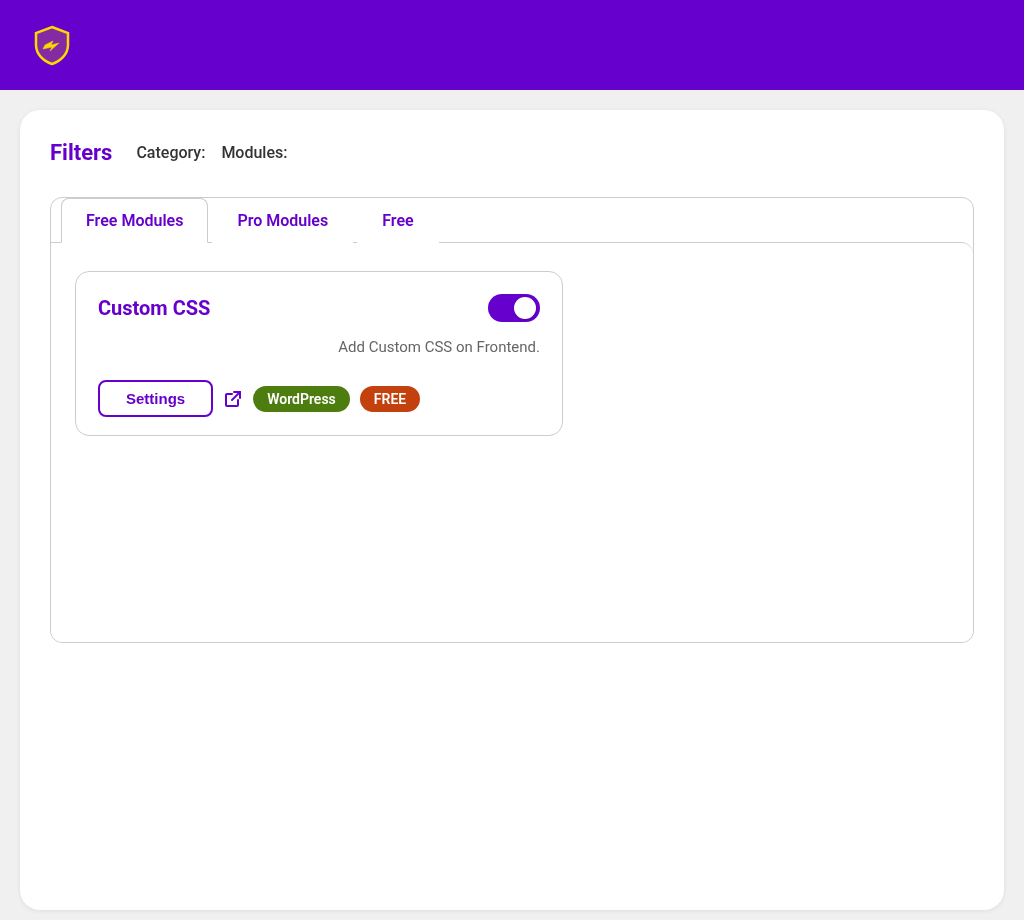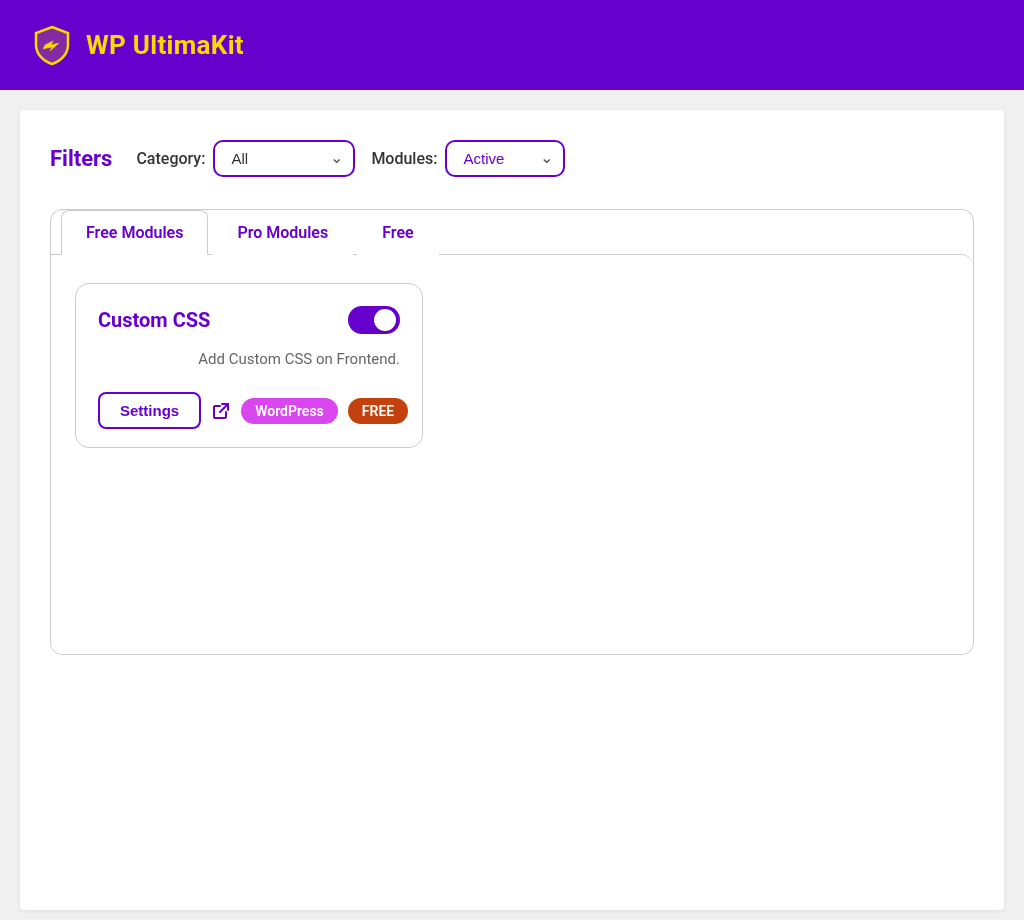--- a/index.html
+++ b/index.html
@@ -26,21 +26,21 @@
       color: #FFD700;
       font-size: 26px;
       font-weight: 700;
       letter-spacing: 0.3px;
     }
 
     
     .main {
       background: #fff;
       margin: 20px 20px;
-      border-radius: 4px;
+      border-radius: 20px;
       padding: 30px 30px 40px 30px;
       min-height: 800px;
       box-shadow: 0 1px 4px rgba(0,0,0,0.08);
     }
 
     
     .filters-row {
       display: flex;
       align-items: center;
       gap: 16px;
@@ -50,20 +50,21 @@
     .filters-label {
       color: #6600cc;
       font-size: 22px;
       font-weight: 700;
       margin-right: 8px;
     }
     .filter-group {
       display: flex;
       align-items: center;
       gap: 8px;
+      flex-direction: column;
     }
     .filter-group-label {
       color: #333;
       font-size: 16px;
       font-weight: 500;
     }
     .filter-select {
       border: 2px solid #6600cc;
       border-radius: 10px;
       padding: 8px 16px;
@@ -140,21 +141,21 @@
       padding: 28px 24px;
       border-top: 1.5px solid #ccc;
       min-height: 400px;
     }
 
     
     .module-card {
       border: 1.5px solid #ccc;
       border-radius: 14px;
       padding: 22px 22px 18px 22px;
-      width: 348px;
+      width: 488px;
       max-width: 100%;
       background: #fff;
     }
     .module-card-header {
       display: flex;
       align-items: center;
       justify-content: space-between;
       margin-bottom: 14px;
     }
     .module-title {
@@ -209,85 +210,68 @@
       gap: 10px;
     }
 
     .settings-btn {
       border: 2px solid #6600cc;
       border-radius: 8px;
       background: #fff;
       color: #6600cc;
       font-size: 15px;
       font-weight: 600;
-      padding: 8px 20px;
+      padding: 8px 26px;
       cursor: pointer;
     }
 
     .external-icon {
       color: #6600cc;
       font-size: 18px;
       cursor: pointer;
       display: inline-flex;
       align-items: center;
     }
 
     .badge {
       border-radius: 20px;
       padding: 5px 14px;
       font-size: 14px;
       font-weight: 600;
       color: #fff;
     }
     .badge-wordpress {
-      background: #d946ef;
+      background: #4d7c0f;
     }
     .badge-free {
       background: #c2410c;
     }
   </style>
 </head>
 <body>
 
 <header class="header">
   <svg class="logo-icon" viewBox="0 0 44 44" fill="none" xmlns="http://www.w3.org/2000/svg">
     <path d="M22 4L38 10V22C38 31 30.5 38.5 22 41C13.5 38.5 6 31 6 22V10L22 4Z" fill="#FFD700" opacity="0.2"></path>
     <path d="M22 4L38 10V22C38 31 30.5 38.5 22 41C13.5 38.5 6 31 6 22V10L22 4Z" stroke="#FFD700" stroke-width="2.5" fill="none"></path>
     <path d="M15 22L13 26L22 24L20 28L29 20L21 22L23 18L15 22Z" fill="#FFD700" stroke="#FFD700" stroke-width="0.5" stroke-linejoin="round"></path>
   </svg>
-  <span class="header-title">WP UltimaKit</span>
 </header>
 
 <div class="main">
 
   <div class="filters-row">
     <span class="filters-label">Filters</span>
 
     <div class="filter-group">
       <span class="filter-group-label">Category:</span>
-      <div class="select-wrapper">
-        <select class="filter-select">
-          <option>All</option>
-          <option>SEO</option>
-          <option>Performance</option>
-          <option>Security</option>
-          <option>Custom</option>
-        </select>
-      </div>
     </div>
 
     <div class="filter-group">
       <span class="filter-group-label">Modules:</span>
-      <div class="select-wrapper">
-        <select class="filter-select status-select">
-          <option>Active</option>
-          <option>Inactive</option>
-          <option>All</option>
-        </select>
-      </div>
     </div>
   </div>
 
   <div class="tabs-container">
     <div class="tabs-header">
       <div class="tab active">
         <span>Free Modules</span>
       </div>
       <div class="tab">
         <span>Pro Modules</span>

